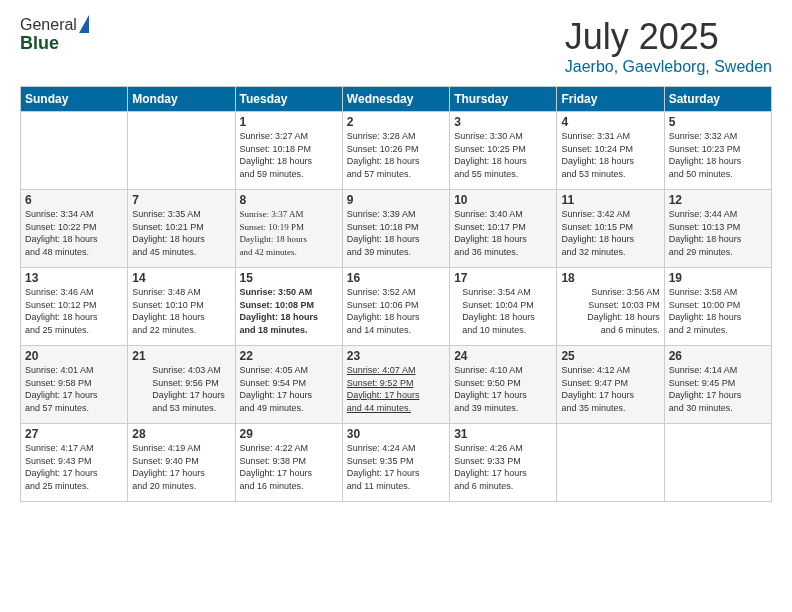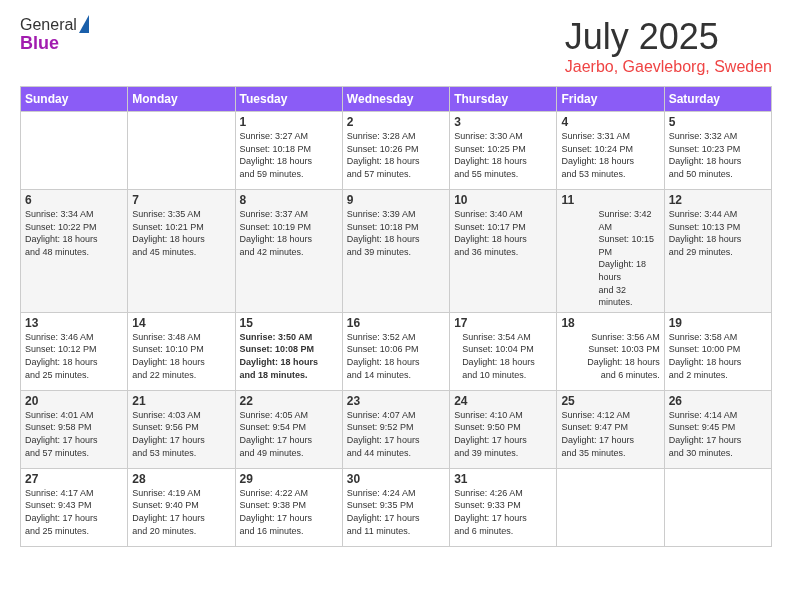--- a/index.html
+++ b/index.html
@@ -20,47 +20,47 @@
       display: flex;
       justify-content: space-between;
       align-items: flex-start;
       margin-bottom: 10px;
     }
     .logo {
       display: flex;
       align-items: center;
     }
     .logo-general { color: #333; }
-    .logo-blue { color: #a21caf; }
+    .logo-blue { color: #14532d; }
     .logo-triangle {
       width: 0;
       height: 0;
       border-left: 10px solid transparent;
       border-bottom: 18px solid #1a5faa;
       margin-left: 2px;
       margin-top: -2px;
     }
     .title-block {
     }
     .main-title {
       font-size: 36px;
       color: #333;
       font-weight: normal;
     }
     .subtitle {
       font-size: 16px;
-      color: #ef4444;
+      color: #0369a1;
     }
     .calendar {
       width: 100%;
       border-collapse: collapse;
       table-layout: fixed;
     }
     .calendar th {
-      background: #8b5cf6;
+      background: #0369a1;
       color: #fff;
       font-size: 12px;
       padding: 5px 4px;
       text-align: left;
       border: 1px solid #ccc;
       font-weight: bold;
     }
     .calendar td {
       border: 1px solid #ccc;
       vertical-align: top;
@@ -170,42 +170,42 @@
           </td>
           <td>
             <span class="day-num">7</span>
             <div class="day-info" style="white-space: pre-line;">Sunrise: 3:35 AM
 Sunset: 10:21 PM
 Daylight: 18 hours
 and 45 minutes.</div>
           </td>
           <td>
             <span class="day-num">8</span>
-            <div class="day-info" style="white-space: pre-line;">Sunrise: 3:37 AM
+            <div class="day-info" style="white-space: pre-line; font-family: Liberation Serif, serif;">Sunrise: 3:37 AM
 Sunset: 10:19 PM
 Daylight: 18 hours
 and 42 minutes.</div>
           </td>
           <td>
             <span class="day-num">9</span>
             <div class="day-info" style="white-space: pre-line;">Sunrise: 3:39 AM
 Sunset: 10:18 PM
 Daylight: 18 hours
 and 39 minutes.</div>
           </td>
           <td>
             <span class="day-num">10</span>
             <div class="day-info" style="white-space: pre-line;">Sunrise: 3:40 AM
 Sunset: 10:17 PM
 Daylight: 18 hours
 and 36 minutes.</div>
           </td>
           <td>
             <span class="day-num">11</span>
-            <div class="day-info" style="white-space: pre-line; margin-left: 37px;">Sunrise: 3:42 AM
+            <div class="day-info" style="white-space: pre-line;">Sunrise: 3:42 AM
 Sunset: 10:15 PM
 Daylight: 18 hours
 and 32 minutes.</div>
           </td>
           <td>
             <span class="day-num">12</span>
             <div class="day-info" style="white-space: pre-line;">Sunrise: 3:44 AM
 Sunset: 10:13 PM
 Daylight: 18 hours
 and 29 minutes.</div>
@@ -265,35 +265,35 @@
         <tr>
           <td>
             <span class="day-num">20</span>
             <div class="day-info" style="white-space: pre-line;">Sunrise: 4:01 AM
 Sunset: 9:58 PM
 Daylight: 17 hours
 and 57 minutes.</div>
           </td>
           <td>
             <span class="day-num">21</span>
-            <div class="day-info" style="white-space: pre-line;">Sunrise: 4:03 AM
+            <div class="day-info" style="white-space: pre-line; margin-left: 20px;">Sunrise: 4:03 AM
 Sunset: 9:56 PM
 Daylight: 17 hours
 and 53 minutes.</div>
           </td>
           <td>
             <span class="day-num">22</span>
             <div class="day-info" style="white-space: pre-line;">Sunrise: 4:05 AM
 Sunset: 9:54 PM
 Daylight: 17 hours
 and 49 minutes.</div>
           </td>
           <td>
             <span class="day-num">23</span>
-            <div class="day-info" style="white-space: pre-line;">Sunrise: 4:07 AM
+            <div class="day-info" style="white-space: pre-line; text-decoration: underline;">Sunrise: 4:07 AM
 Sunset: 9:52 PM
 Daylight: 17 hours
 and 44 minutes.</div>
           </td>
           <td>
             <span class="day-num">24</span>
             <div class="day-info" style="white-space: pre-line;">Sunrise: 4:10 AM
 Sunset: 9:50 PM
 Daylight: 17 hours
 and 39 minutes.</div>

